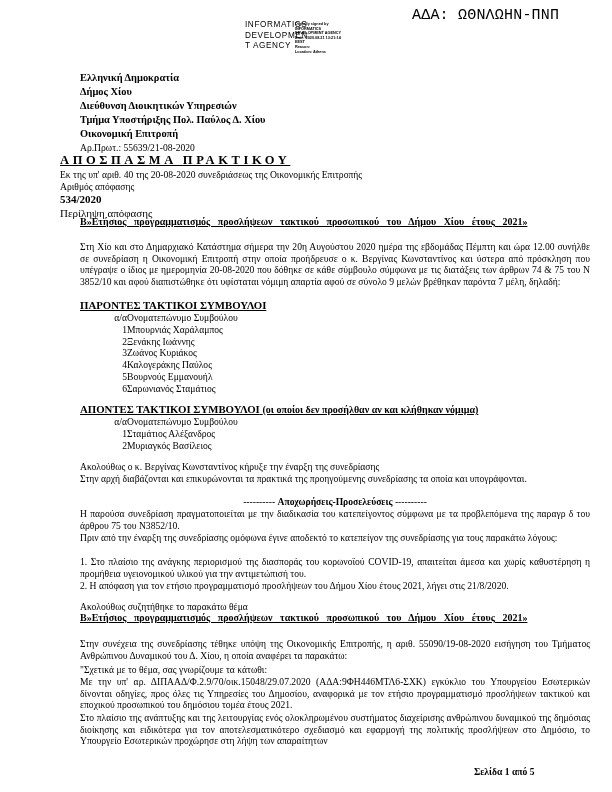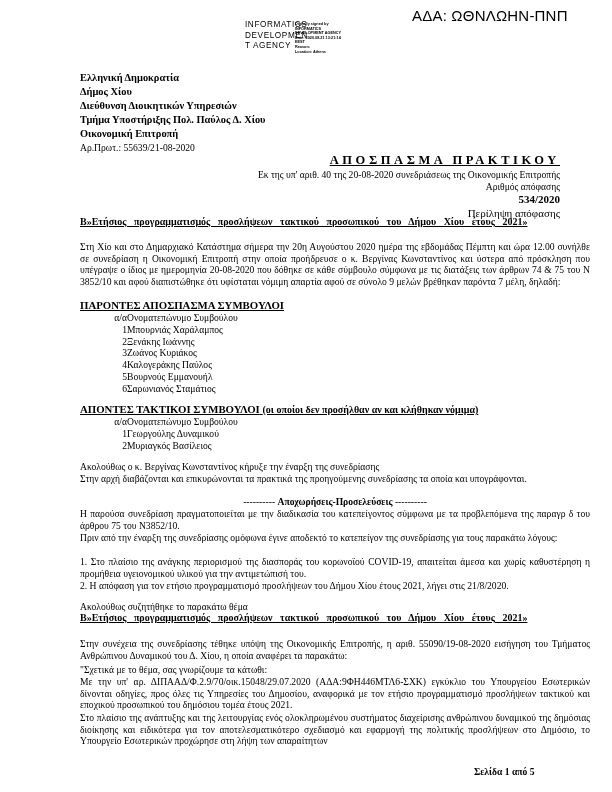--- a/index.html
+++ b/index.html
@@ -1,24 +1,24 @@
 <!DOCTYPE html>
 <html><head>
 <meta charset="utf-8">
 <style>
   html, body { margin:0; padding:0; background:#ffffff; }
   body { width:612px; height:792px; position:relative; overflow:hidden; color:#000;
          font-family:"Liberation Serif", serif; }
   .abs { position:absolute; }
-  .ada { left:412px; top:7px; font-family:Liberation Sans, sans-serif; font-size:15px; letter-spacing:0.2px;text-align:right; }
+  .ada { left:412px; top:7px; font-family:Liberation Mono, monospace; font-size:15px; letter-spacing:0.2px;text-align:right; }
   .sig-org { left:245px; top:20px; font-family:"Liberation Sans", sans-serif; font-size:8.2px; line-height:10.5px; letter-spacing:0.6px; }
   .sig-det { left:295px; top:22px; font-family:"Liberation Sans", sans-serif; font-size:3.8px; line-height:4.6px; font-weight:bold; }
   .hdr { left:80px; top:71px; font-size:10.4px; line-height:14px; font-weight:bold; }
   .hdr .prot { font-weight:normal; font-size:9.6px; }
-  .center { left:60px; width:500px; text-align:right; }
+  .center { left:60px; width:500px; text-align:left; }
   .title { top:153px; font-size:12.5px; font-weight:bold; text-decoration:underline; letter-spacing:3.6px; }
   .sub1 { top:169px; font-size:9.6px; }
   .sub2 { top:181px; font-size:9.6px; }
   .decno { top:193px; font-size:11px; font-weight:bold; }
   .summ { top:207px; font-size:11px; }
   .subject { left:80px; width:510px; font-size:10px; font-weight:bold; text-decoration:underline; line-height:13.5px; text-align:justify; word-spacing:5px; }
   .para { left:80px; width:510px; font-size:9.6px; line-height:11.6px; text-align:justify; }
   .sec-h { left:80px; font-size:10.8px; font-weight:bold; text-decoration:underline; }
   .sec-h span.norm { font-size:10px; }
   .tbl { left:84px; font-size:9.6px; line-height:11.8px; }
@@ -60,21 +60,21 @@
 <div class="abs center title">ΑΠΟΣΠΑΣΜΑ ΠΡΑΚΤΙΚΟΥ</div>
 <div class="abs center sub1">Εκ της υπ' αριθ. 40 της 20-08-2020 συνεδριάσεως της Οικονομικής Επιτροπής</div>
 <div class="abs center sub2">Αριθμός απόφασης</div>
 <div class="abs center decno">534/2020</div>
 <div class="abs center summ">Περίληψη απόφασης</div>
 
 <div class="abs subject" style="top:215px;">Β»Ετήσιος προγραμματισμός προσλήψεων τακτικού προσωπικού του Δήμου Χίου έτους 2021»</div>
 
 <div class="abs para" style="top:241px;">Στη Χίο και στο Δημαρχιακό Κατάστημα σήμερα την 20η Αυγούστου 2020 ημέρα της εβδομάδας Πέμπτη και ώρα 12.00 συνήλθε σε συνεδρίαση η Οικονομική Επιτροπή στην οποία προήδρευσε ο κ. Βεργίνας Κωνσταντίνος και ύστερα από πρόσκληση που υπέγραψε ο ίδιος με ημερομηνία 20-08-2020 που δόθηκε σε κάθε σύμβουλο σύμφωνα με τις διατάξεις των άρθρων 74 &amp; 75 του Ν 3852/10 και αφού διαπιστώθηκε ότι υφίσταται νόμιμη απαρτία αφού σε σύνολο 9 μελών βρέθηκαν παρόντα 7 μέλη, δηλαδή:</div>
 
-<div class="abs sec-h" style="top:299px;">ΠΑΡΟΝΤΕΣ ΑΠΟΣΠΑΣΜΑ ΣΥΜΒΟΥΛΟΙ</div>
+<div class="abs sec-h" style="top:299px;">ΠΑΡΟΝΤΕΣ ΤΑΚΤΙΚΟΙ ΣΥΜΒΟΥΛΟΙ</div>
 <div class="abs tbl" style="top:312px;">
   <div class="row">
     <span class="no">α/α</span>
     <span>Ονοματεπώνυμο Συμβούλου</span>
   </div>
   <div class="row">
       <span class="no">1</span>
       <span>Μπουρνιάς Χαράλαμπος</span>
     </div>
   <div class="row">
@@ -103,21 +103,21 @@
   <span>ΑΠΟΝΤΕΣ ΤΑΚΤΙΚΟΙ ΣΥΜΒΟΥΛΟΙ</span>
   <span class="norm">(οι οποίοι δεν προσήλθαν αν και κλήθηκαν νόμιμα)</span>
 </div>
 <div class="abs tbl" style="top:416px;">
   <div class="row">
     <span class="no">α/α</span>
     <span>Ονοματεπώνυμο Συμβούλου</span>
   </div>
   <div class="row">
       <span class="no">1</span>
-      <span>Γεωργούλης Δυναμικού</span>
+      <span>Σταμάτιος Αλέξανδρος</span>
     </div>
   <div class="row">
       <span class="no">2</span>
       <span>Μυριαγκός Βασίλειος</span>
     </div>
 </div>
 
 <div class="abs para" style="top:461px;">Ακολούθως ο κ. Βεργίνας Κωνσταντίνος κήρυξε την έναρξη της συνεδρίασης</div>
 <div class="abs para" style="top:473px;">Στην αρχή διαβάζονται και επικυρώνονται τα πρακτικά της προηγούμενης συνεδρίασης τα οποία και υπογράφονται.</div>
 

